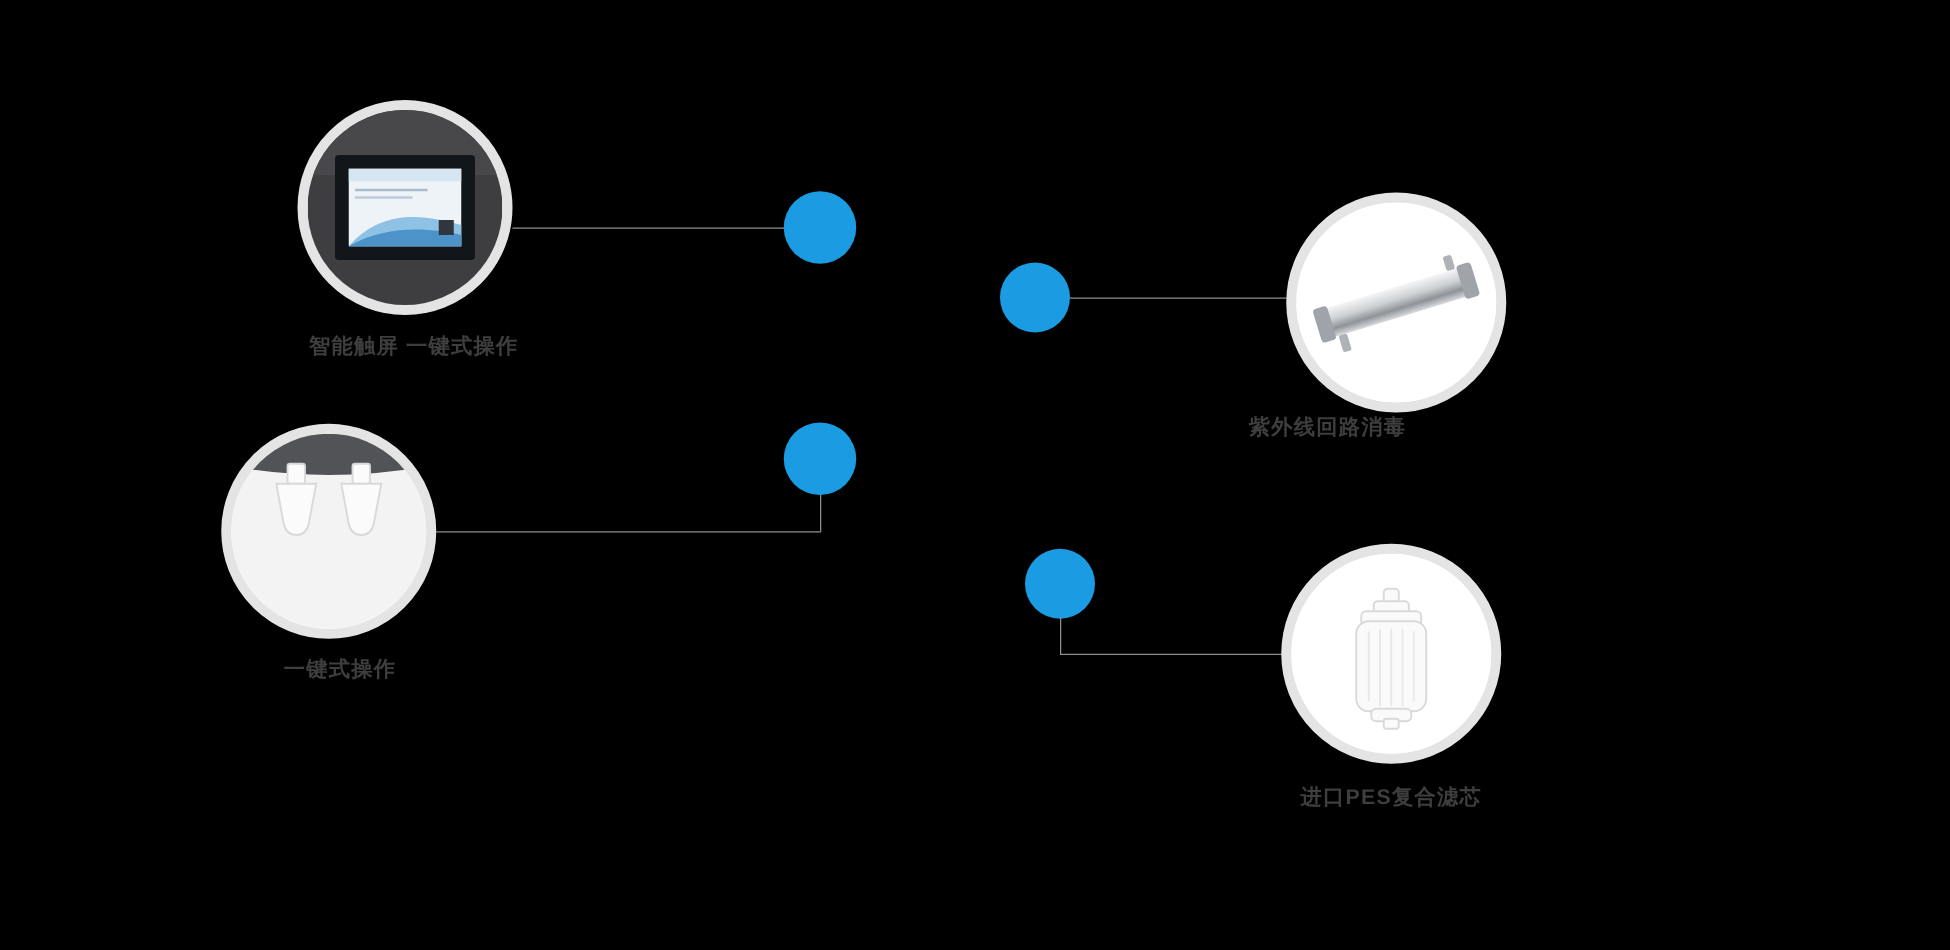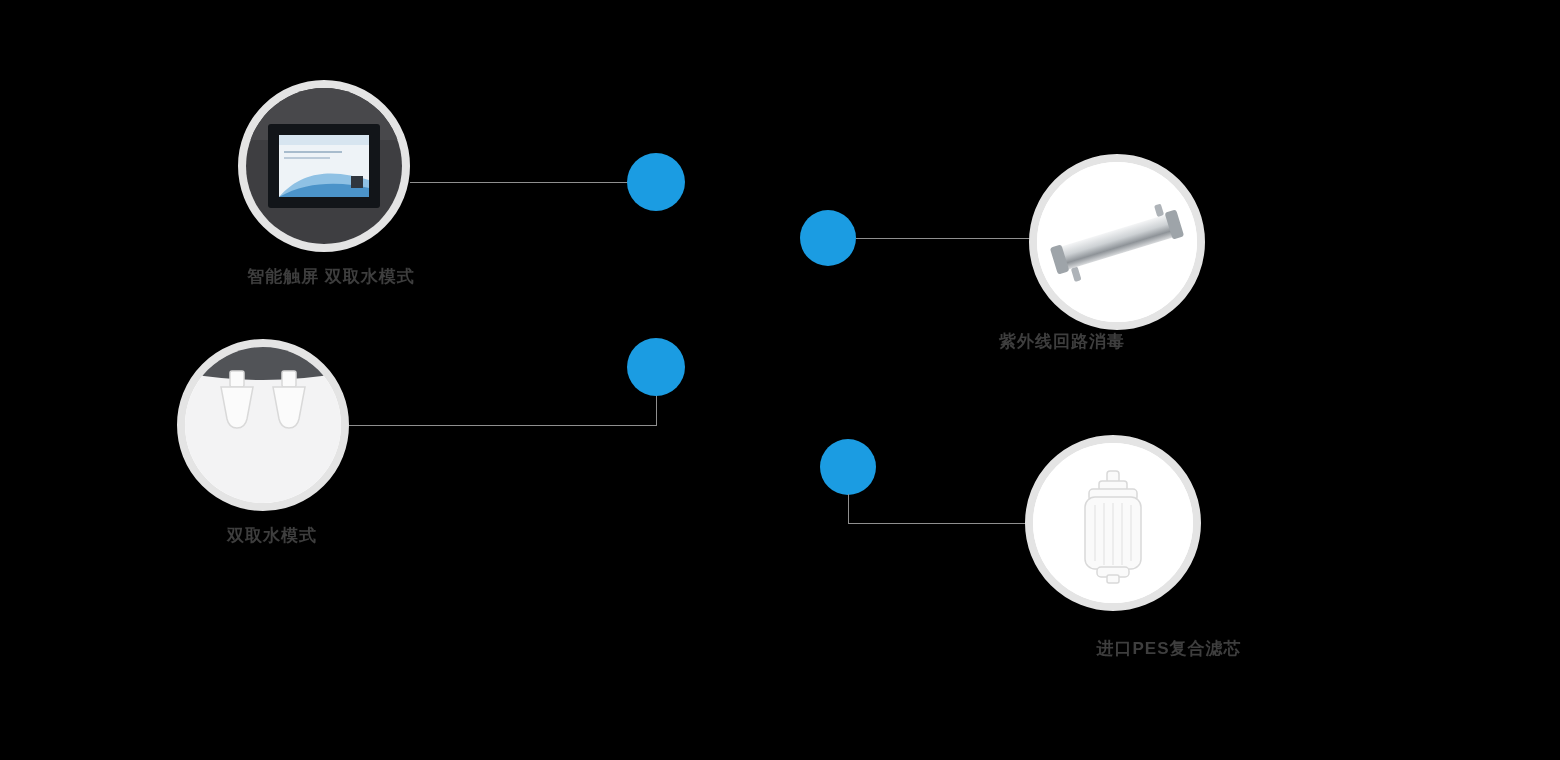--- a/index.html
+++ b/index.html
@@ -53,21 +53,21 @@
       <rect x="22" y="36" width="112" height="84" rx="3" fill="#121519"></rect>
       <rect x="33" y="47" width="90" height="62" fill="#eef3f7"></rect>
       <rect x="33" y="47" width="90" height="10" fill="#d7e5f0"></rect>
       <line x1="38" y1="64" x2="96" y2="64" stroke="#a8bccd" stroke-width="2"></line>
       <line x1="38" y1="70" x2="84" y2="70" stroke="#bccbd9" stroke-width="2"></line>
       <path d="M33 109 C 60 78, 95 84, 123 92 L123 109 Z" fill="#8fc1e4"></path>
       <path d="M33 109 C 62 92, 98 94, 123 100 L123 109 Z" fill="#4b93c9"></path>
       <rect x="105" y="88" width="12" height="12" fill="#30363e"></rect>
     </svg>
   </div>
-  <div class="label" style="left:331px; top:265px;">智能触屏 双取水模式</div>
+  <div class="label" style="left:331px; top:265px;">智能触屏 一键式操作</div>
   <div class="line h" style="left:410px; top:182px; width:219px;"></div>
   <div class="dot" style="left:627px; top:153px; width:58px; height:58px;"></div>
 
   <div class="dot" style="left:800px; top:210px; width:56px; height:56px;"></div>
   <div class="line h" style="left:856px; top:238px; width:175px;"></div>
   <div class="ring" style="left:1029px; top:154px; width:176px; height:176px;">
     <svg viewBox="0 0 160 160">
       <defs>
         <linearGradient id="metalGrad" x1="0" y1="0" x2="0" y2="1">
           <stop offset="0" stop-color="#f4f5f6"></stop>
@@ -93,21 +93,21 @@
       <rect width="156" height="156" fill="#f3f3f4"></rect>
       <path d="M0 0 H156 V26 Q78 40 0 26 Z" fill="#515357"></path>
       <g fill="#fbfbfb" stroke="#d9d9d9" stroke-width="1.5">
         <rect x="45" y="24" width="14" height="16" rx="2"></rect>
         <path d="M36 40 h32 l-6 32 q-2 9 -10 9 q-8 0 -10 -9 Z"></path>
         <rect x="97" y="24" width="14" height="16" rx="2"></rect>
         <path d="M88 40 h32 l-6 32 q-2 9 -10 9 q-8 0 -10 -9 Z"></path>
       </g>
     </svg>
   </div>
-  <div class="label" style="left:272px; top:524px;">双取水模式</div>
+  <div class="label" style="left:272px; top:524px;">一键式操作</div>
   <div class="line h" style="left:349px; top:425px; width:308px;"></div>
   <div class="line v" style="left:656px; top:395px; height:30px;"></div>
   <div class="dot" style="left:627px; top:338px; width:58px; height:58px;"></div>
 
   <div class="dot" style="left:820px; top:439px; width:56px; height:56px;"></div>
   <div class="line v" style="left:848px; top:494px; height:30px;"></div>
   <div class="line h" style="left:848px; top:523px; width:179px;"></div>
   <div class="ring" style="left:1025px; top:435px; width:176px; height:176px;">
     <svg viewBox="0 0 160 160">
       <rect width="160" height="160" fill="#ffffff"></rect>
@@ -121,15 +121,15 @@
       </g>
       <g stroke="#e8e8e8" stroke-width="1.5">
         <line x1="62" y1="62" x2="62" y2="118"></line>
         <line x1="71" y1="60" x2="71" y2="122"></line>
         <line x1="80" y1="60" x2="80" y2="122"></line>
         <line x1="89" y1="60" x2="89" y2="122"></line>
         <line x1="98" y1="62" x2="98" y2="118"></line>
       </g>
     </svg>
   </div>
-  <div class="label" style="left:1169px; top:626px;margin-top:11px;">进口PES复合滤芯</div>
+  <div class="label" style="left:1113px; top:626px;">进口PES复合滤芯</div>
 
 </div>
 
 </body></html>

